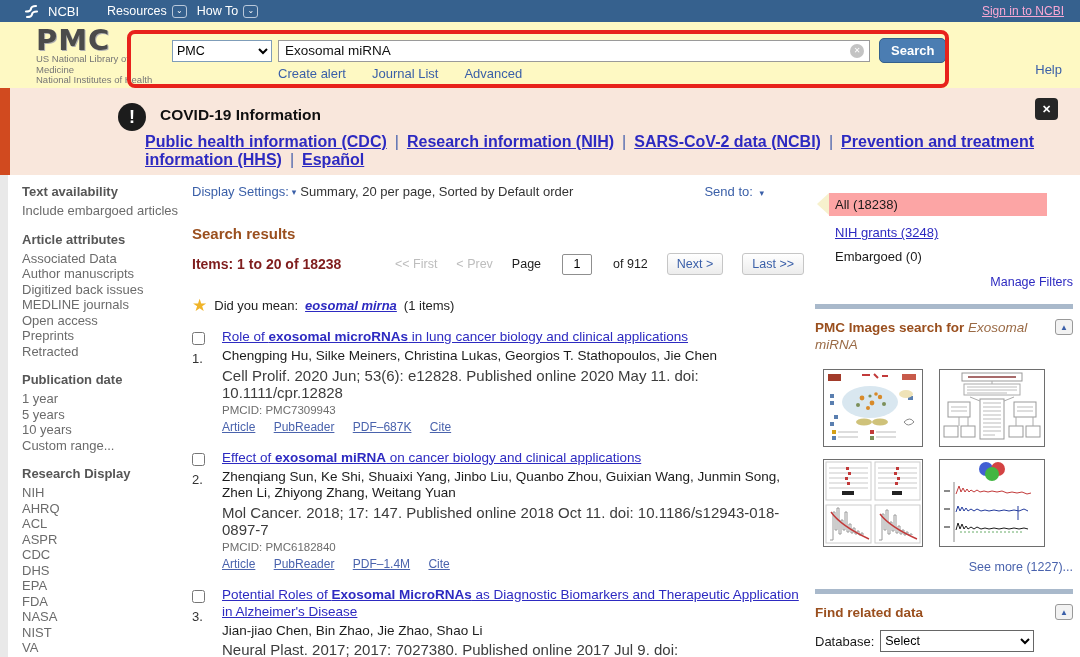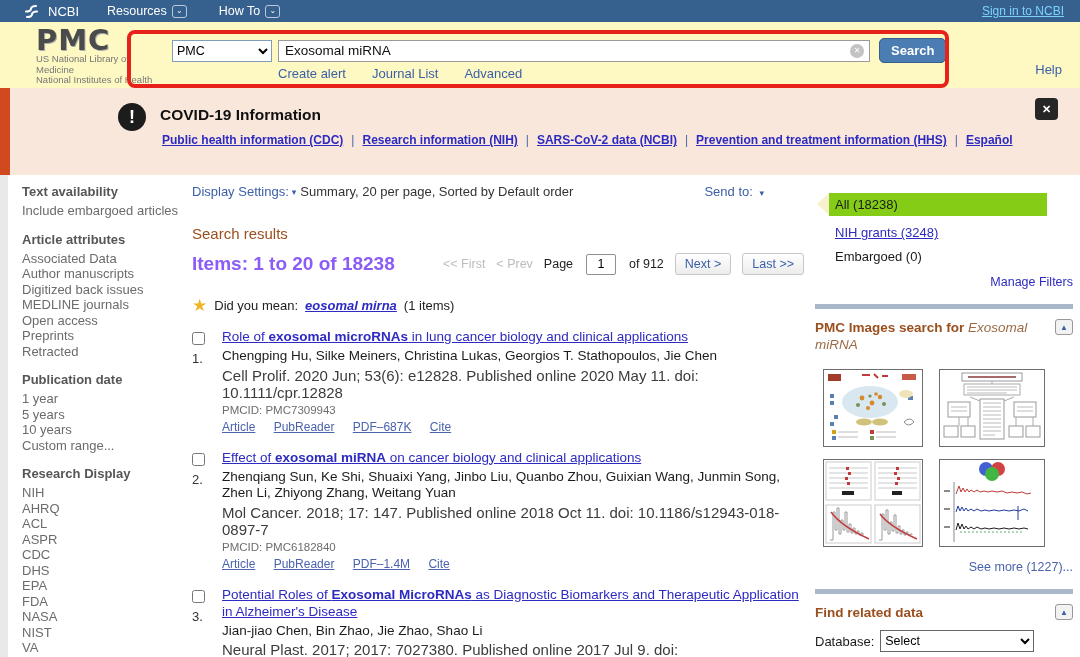--- a/index.html
+++ b/index.html
@@ -7,26 +7,26 @@
   body {
     font-family: "Liberation Sans", sans-serif;
     position: relative; overflow: hidden; background:#fff; color:#222;
   }
   a { cursor: pointer; }
 
   
   .topbar { position:absolute; left:0; top:0; width:1080px; height:22px;
     background:#36618e; color:#fff; display:flex; align-items:center; padding:0 16px; }
   .topbar .brand { display:flex; align-items:center; gap:6px; font-size:13px; margin-left:6px; }
-  .topbar .menu { display:flex; gap:32px; margin-left:28px; font-size:12.5px; }
+  .topbar .menu { display:flex; gap:10px; margin-left:28px; font-size:12.5px; }
   .topbar .menu-item { display:flex; align-items:center; gap:5px; }
   .chevbox { display:inline-flex; width:15px; height:13px; border:1px solid #b9c8da;
     border-radius:3px; align-items:center; justify-content:center; font-size:8px; line-height:1; }
   .topbar .spacer { flex:1; }
-  .signin { font-size:12px; text-decoration:underline; color:#7dd3fc; }
+  .signin { font-size:12px; text-decoration:underline; color:#f9a8d4; }
 
   
   .header { position:absolute; left:0; top:22px; width:1080px; height:66px; background:#fef9c3; }
   .pmclogo { position:absolute; left:36px; top:5px; }
   .pmclogo .big { font-size:29px; font-weight:bold; color:#4b4b4b; line-height:26px;
     font-family:"DejaVu Sans", sans-serif; letter-spacing:1px; text-shadow:1px 1px 0 #aeaeae; }
   .pmclogo .sub { font-size:9.5px; color:#767676; line-height:10.5px; margin-top:1px; width:120px; }
   .search-row { position:absolute; left:172px; top:16px; display:flex; align-items:center; }
   select.db { width:100px; height:22px; font-size:12.5px; border:1px solid #7f9db9; background:#fff; }
   .searchbox { position:relative; margin-left:6px; }
@@ -43,21 +43,21 @@
   .red-rect { position:absolute; left:127px; top:30px; width:822px; height:58px;
     border:4px solid #e8221b; border-radius:8px; z-index:40; pointer-events:none; }
 
   
   .covid { position:absolute; left:0; top:88px; width:1080px; height:87px;
     background:#f9e7dc; border-left:10px solid #d14a1f; }
   .alert-ic { position:absolute; left:108px; top:15px; width:28px; height:28px; border-radius:50%;
     background:#1c1c1c; color:#fff; font-weight:bold; font-size:18px;
     display:flex; align-items:center; justify-content:center; }
   .covid-title { position:absolute; left:150px; top:18px; font-size:15.5px; font-weight:bold; color:#101010; }
-  .covid-links { position:absolute; left:152px; top:45px; font-size:12px; font-weight:bold; }
+  .covid-links { position:absolute; left:135px; top:45px; font-size:16px; font-weight:bold; }
   .covid-links a { color:#2d2ac1; text-decoration:underline; }
   .covid-links .pipe { color:#4a63ad; margin:0 8px; font-weight:normal; }
   .covid-close { position:absolute; right:22px; top:10px; width:23px; height:22px; background:#262626;
     border-radius:4px; color:#fff; font-size:11px; font-weight:bold;
     display:flex; align-items:center; justify-content:center; cursor:pointer; }
 
   .leftstrip { position:absolute; left:0; top:175px; width:8px; height:482px; background:#e9e9e9; }
 
   
   .sidebar { position:absolute; left:22px; top:184px; width:162px; font-size:13px; color:#6b6b6b; }
@@ -65,24 +65,24 @@
   .side-title { font-weight:bold; color:#565656; margin-bottom:3px; line-height:16px; }
   .side-item { line-height:15.5px; cursor:pointer; }
 
   
   .main { position:absolute; left:192px; top:184px; width:612px; }
   .settings-row { display:flex; align-items:center; font-size:13px; }
   .dslink { color:#3a5fa8; }
   .arrow { color:#3a5fa8; font-size:9px; margin:0 4px 0 3px; }
   .dsvalue { color:#333; }
   .sendto { margin-left:auto; margin-right:36px; color:#3a5fa8;text-align:right; }
-  .results-title { color:#9a4f1e; font-size:15px; font-weight:normal; margin-top:26px; }
+  .results-title { color:#9a4f1e; font-size:15px; font-weight:bold; margin-top:26px; }
   .items-row { display:flex; align-items:center; margin-top:11px; }
-  .items-line { font-weight:bold; color:#8b5cf6; font-size:19px; }
-  .pager { margin-left:auto; display:flex; align-items:center; gap:11px; font-size:12.5px; }
+  .items-line { font-weight:bold; color:#7f1d1d; font-size:14px; }
+  .pager { margin-left:auto; display:flex; align-items:center; gap:19px; font-size:12.5px; }
   .pg-disabled { color:#bdbdbd; }
   .pg-btn { border:1px solid #c6c6c6; border-radius:3px; background:linear-gradient(#ffffff,#ececec);
     color:#3a5fa8; padding:3px 9px; font-size:12.5px; cursor:pointer; }
   .pg-input { width:30px; height:21px; border:1px solid #8f8f8f; border-radius:2px;
     text-align:center; font-size:12.5px; margin:0 2px; }
   .page-label, .of-label { color:#1d1d1d; }
   .dym { margin-top:23px; font-size:13px; color:#222; display:flex; align-items:center; gap:7px; }
   .star-ic { color:#f0b429; font-size:17px; line-height:14px; }
   .dym a { color:#2d2ac1; font-style:italic; text-decoration:underline; font-weight:bold; }
 
@@ -94,21 +94,21 @@
   .rtitle { font-size:13.5px; color:#2d2ac1; text-decoration:underline; line-height:17px; display:block; }
   .authors { font-size:13.5px; color:#1c1c1c; margin-top:3px; line-height:16.5px; }
   .cite { font-size:15px; color:#3c3c3c; margin-top:2px; }
   .pmcid { font-size:11.5px; color:#6d6d6d; margin-top:3px; }
   .sublinks { margin-top:4px; font-size:12px; }
   .sublinks a { color:#4a63ad; text-decoration:underline; margin-right:15px; }
 
   
   .right { position:absolute; left:815px; top:184px; width:258px; font-size:13px; }
   .filter-title { font-weight:bold; color:#101010; }
-  .opt-all { position:relative; background:#84cc16; margin:9px 0 0 14px; padding:4px 6px; width:218px; color:#1a1a1a; }
+  .opt-all { position:relative; background:#fca5a5; margin:9px 0 0 14px; padding:4px 6px; width:218px; color:#1a1a1a; }
   .opt-all::before { content:""; position:absolute; left:-12px; top:0;
     border-top:11px solid transparent; border-bottom:11px solid transparent; border-right:12px solid #f7f1cd; }
   .opt { margin:9px 0 0 20px; }
   .opt a { color:#2d2ac1; text-decoration:underline; }
   .manage { text-align:right; margin-top:11px; font-size:12.5px; }
   .manage a { color:#2d2ac1; }
   .divider { height:5px; background:#a9b9cb; margin:15px 0 10px; }
   .portlet-title { color:#9a4f1e; font-weight:bold; font-size:13.5px; position:relative;
     padding-right:28px; line-height:17px; }
   .portlet-title .q { font-style:italic; font-weight:normal; color:#9a6a45; }

